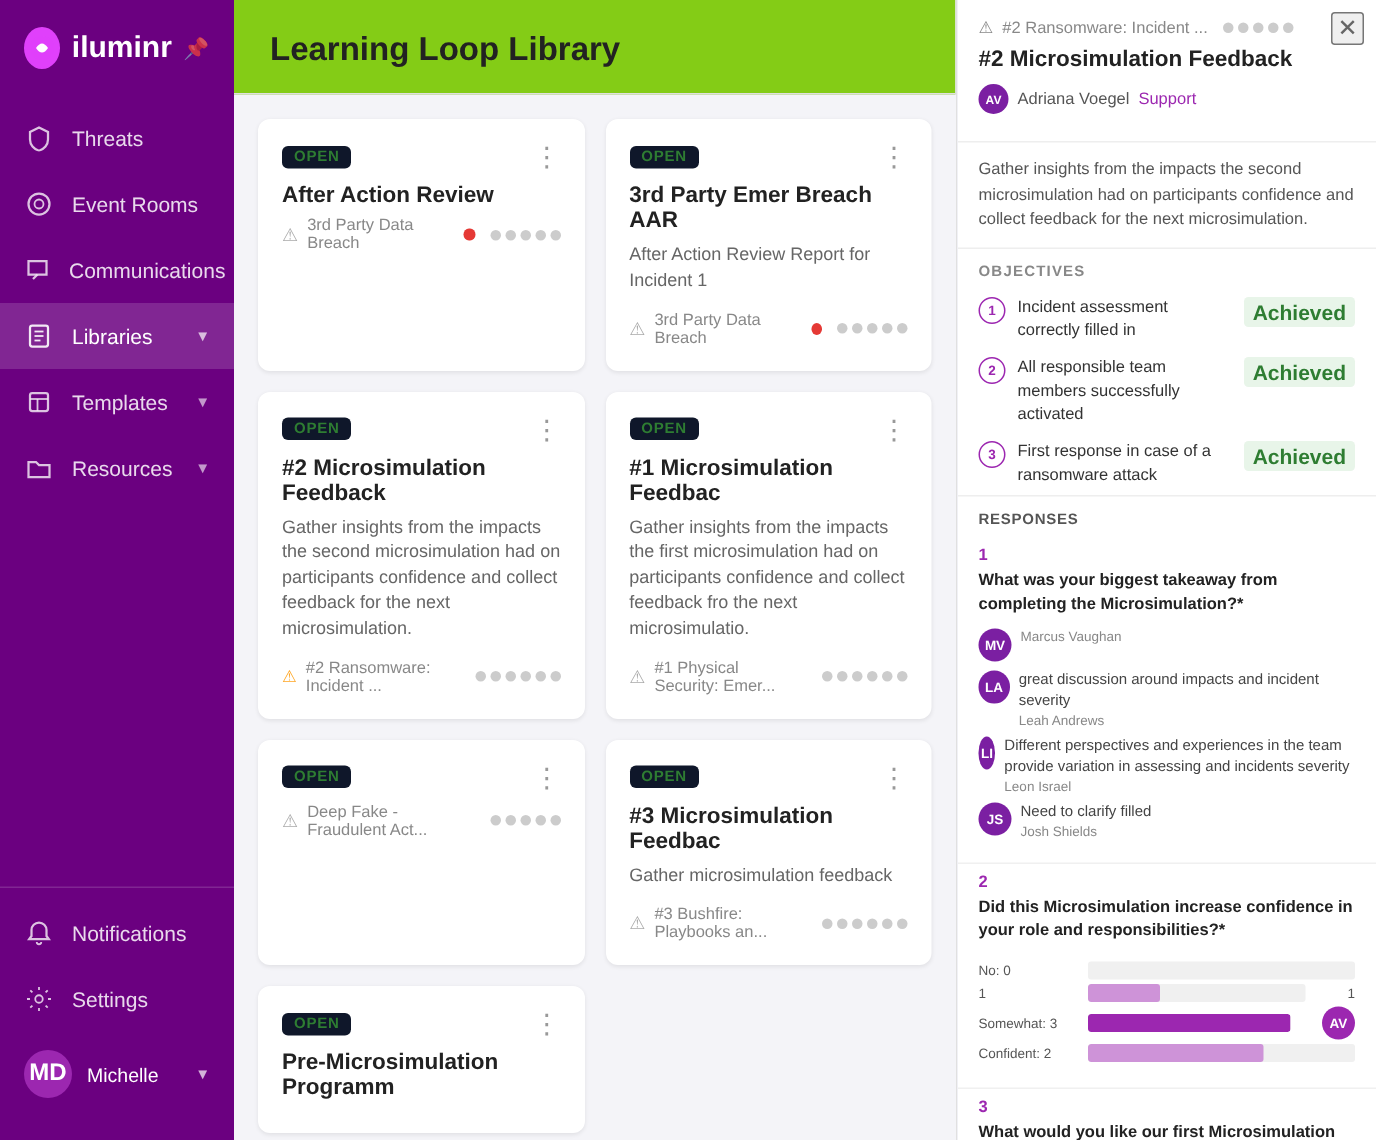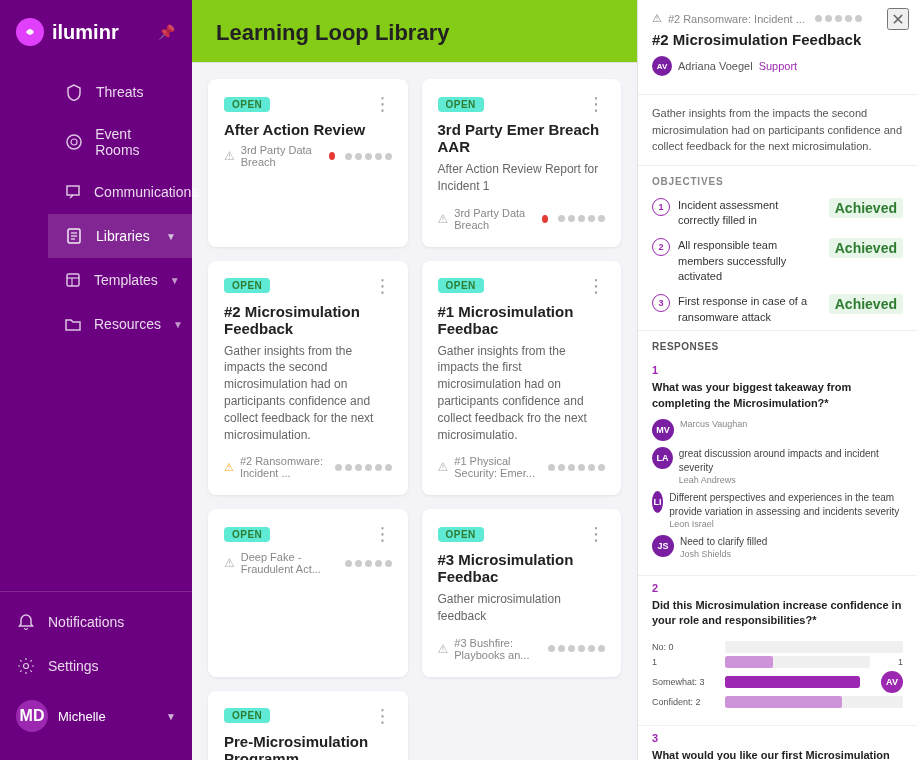--- a/index.html
+++ b/index.html
@@ -1,20 +1,20 @@
 <!DOCTYPE html>
 <html><head>
   <meta charset="utf-8">
   <style>
     * { box-sizing: border-box; margin: 0; padding: 0; }
     body { font-family: -apple-system, BlinkMacSystemFont, 'Segoe UI', sans-serif; display: flex; height: 760px; width: 917px; overflow: hidden; background: #f0f0f5; }
 
     
     .sidebar {
-      width: 192px;
+      width: 156px;
       background: #6b0080;
       display: flex;
       flex-direction: column;
       height: 100%;
       flex-shrink: 0;
     }
     .sidebar-logo {
       padding: 18px 16px 16px;
       display: flex;
       align-items: center;
@@ -23,21 +23,21 @@
     .logo-icon {
       width: 28px; height: 28px;
       background: #e040fb;
       border-radius: 50%;
       display: flex; align-items: center; justify-content: center;
       font-size: 14px; color: white; font-weight: bold;
     }
     .logo-text { color: white; font-size: 20px; font-weight: 600; }
     .pin-icon { margin-left: auto; color: rgba(255,255,255,0.7); font-size: 14px; }
 
-    .sidebar-nav { flex: 1; padding: 8px 0; margin-left: 48px; }
+    .sidebar-nav { flex: 1; padding: 8px 0; }
     .nav-item {
       display: flex; align-items: center; gap: 12px;
       padding: 12px 16px;
       color: rgba(255,255,255,0.85);
       cursor: pointer;
       font-size: 14px;
       font-weight: 500;
       position: relative;
     }
     .nav-item.active { background: rgba(255,255,255,0.15); color: white; }
@@ -94,21 +94,21 @@
       border-radius: 8px;
       padding: 16px;
       box-shadow: 0 1px 3px rgba(0,0,0,0.08);
       cursor: pointer;
     }
     .card-header {
       display: flex; align-items: center; justify-content: space-between;
       margin-bottom: 8px;
     }
     .badge-open {
-      background: #5eead4; color: #2e7d32;
+      background: #0f172a; color: #2e7d32;
       font-size: 10px; font-weight: 700;
       padding: 2px 8px; border-radius: 4px;
       letter-spacing: 0.5px;
     }
     .card-menu { color: #999; cursor: pointer; font-size: 18px; line-height: 1; }
     .card-title { font-size: 15px; font-weight: 600; color: #222; margin-bottom: 6px; }
     .card-desc { font-size: 12px; color: #666; line-height: 1.4; margin-bottom: 12px; }
     .card-footer {
       display: flex; align-items: center; gap: 6px;
       font-size: 11px; color: #888;

